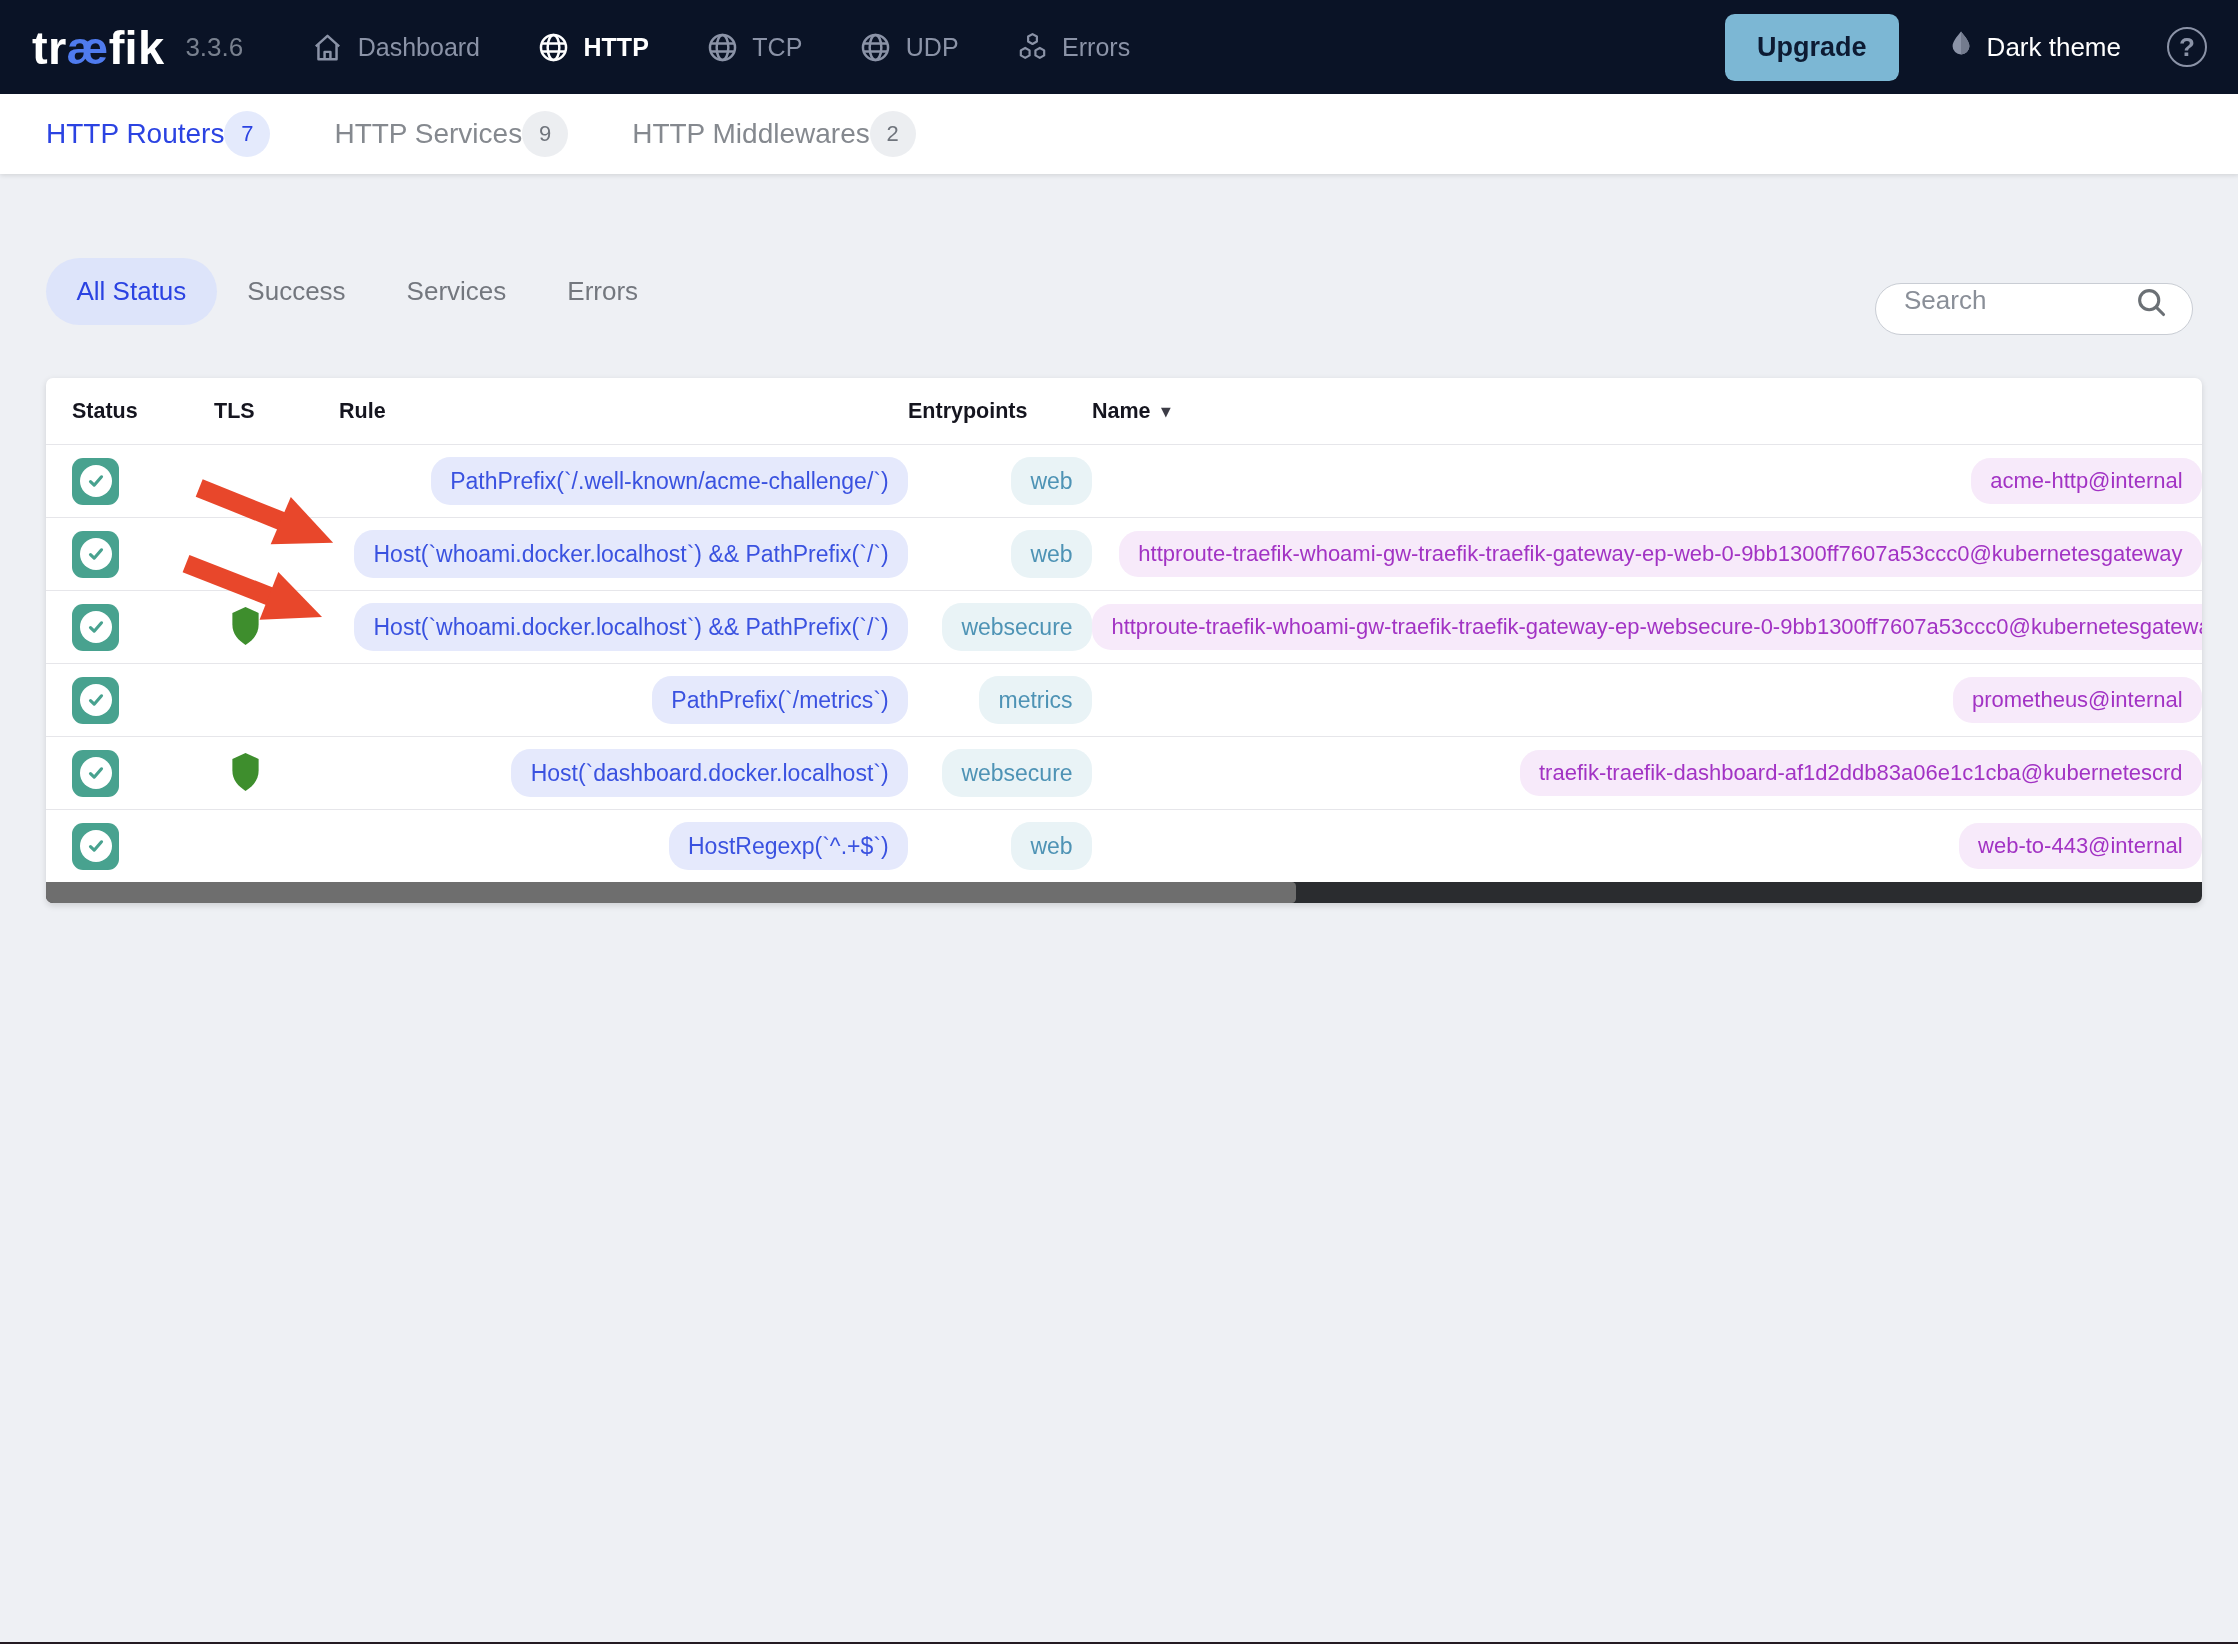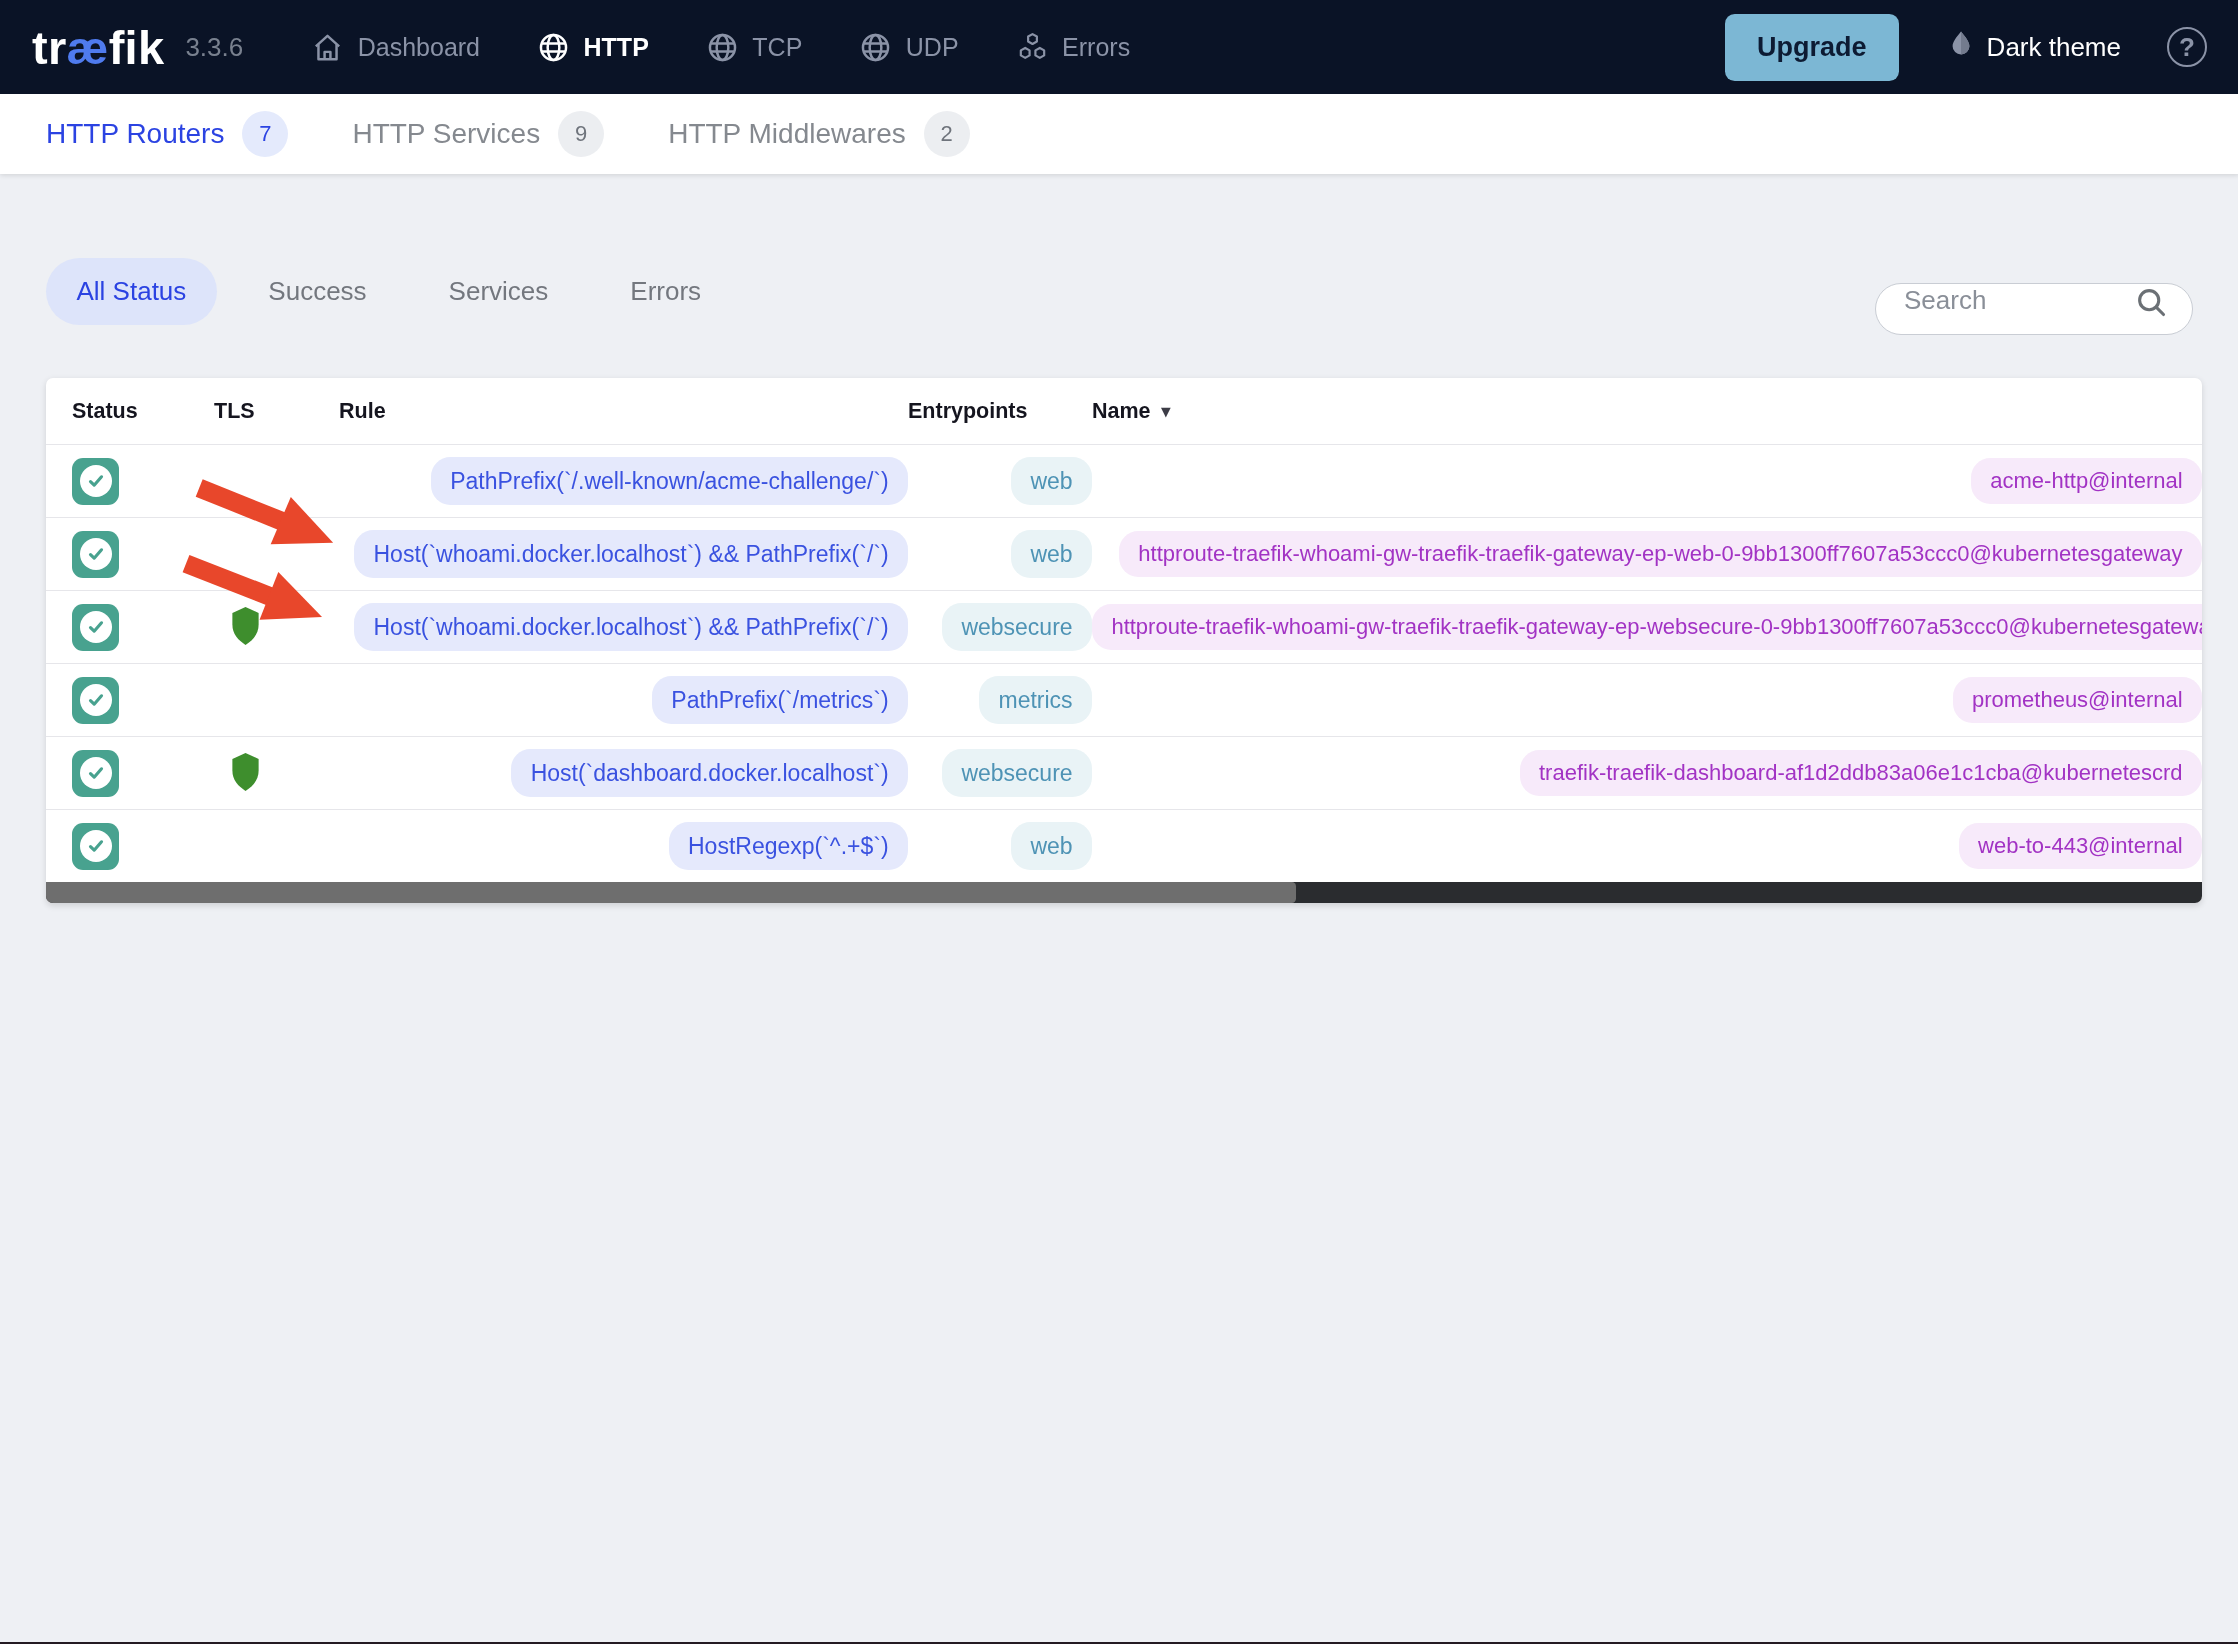--- a/index.html
+++ b/index.html
@@ -34,21 +34,21 @@
     color:#8b93a7; font-size:26px; font-weight:700; display:flex; align-items:center;
     justify-content:center; cursor:pointer;
   }
 
   
   .subnav {
     height:80px; background:#ffffff; display:flex; align-items:center;
     padding:0 46px; gap:64px; box-shadow:0 2.1px 4.9px rgba(0,0,0,0.12);
     position:relative; z-index:2;
   }
-  .subnav-tab { display:flex; align-items:center; gap:18px; font-size:28px; color:#85898f; font-weight:500; cursor:pointer; }
+  .subnav-tab { display:flex; align-items:center; font-size:28px; color:#85898f; font-weight:500; cursor:pointer; }
   .subnav-tab.active { color:#2b43e2; }
   .badge {
     min-width:46px; height:46px; padding:0 7px; border-radius:28px; background:#eceef1;
     color:#6f747c; font-size:22px; font-weight:500; display:flex; align-items:center; justify-content:center;
   }
   .subnav-tab.active .badge { background:#e4eafc; color:#2b43e2; }
 
   
   .filters-row { margin:74px 46px 0 46px; display:flex; align-items:center; gap:16.7px; }
   .filter-tab { font-size:26px; color:#73777e; padding:18px 30.5px; border-radius:36px; cursor:pointer; }
@@ -184,21 +184,21 @@
       <span>HTTP Services</span>
       <span class="badge">9</span>
     </div>
     <div class="subnav-tab">
       <span>HTTP Middlewares</span>
       <span class="badge">2</span>
     </div>
   </nav>
 
 <div class="filters-row">
-  <div id="filter-tabs" style="display:flex;align-items:flex-start;gap:21px;">
+  <div id="filter-tabs" style="display:flex;align-items:flex-start;gap:0;">
       <div class="filter-tab active">All Status</div>
       <div class="filter-tab">Success</div>
       <div class="filter-tab">Services</div>
       <div class="filter-tab">Errors</div>
     </div>
   <div class="search-box">
     <input type="text" placeholder="Search" style="">
     <svg viewBox="0 0 24 24" fill="none" stroke="#6b7075" stroke-width="2" stroke-linecap="round">
       <circle cx="10.5" cy="10.5" r="6.2"></circle>
         <path d="M15.2 15.2l4.6 4.6"></path>

